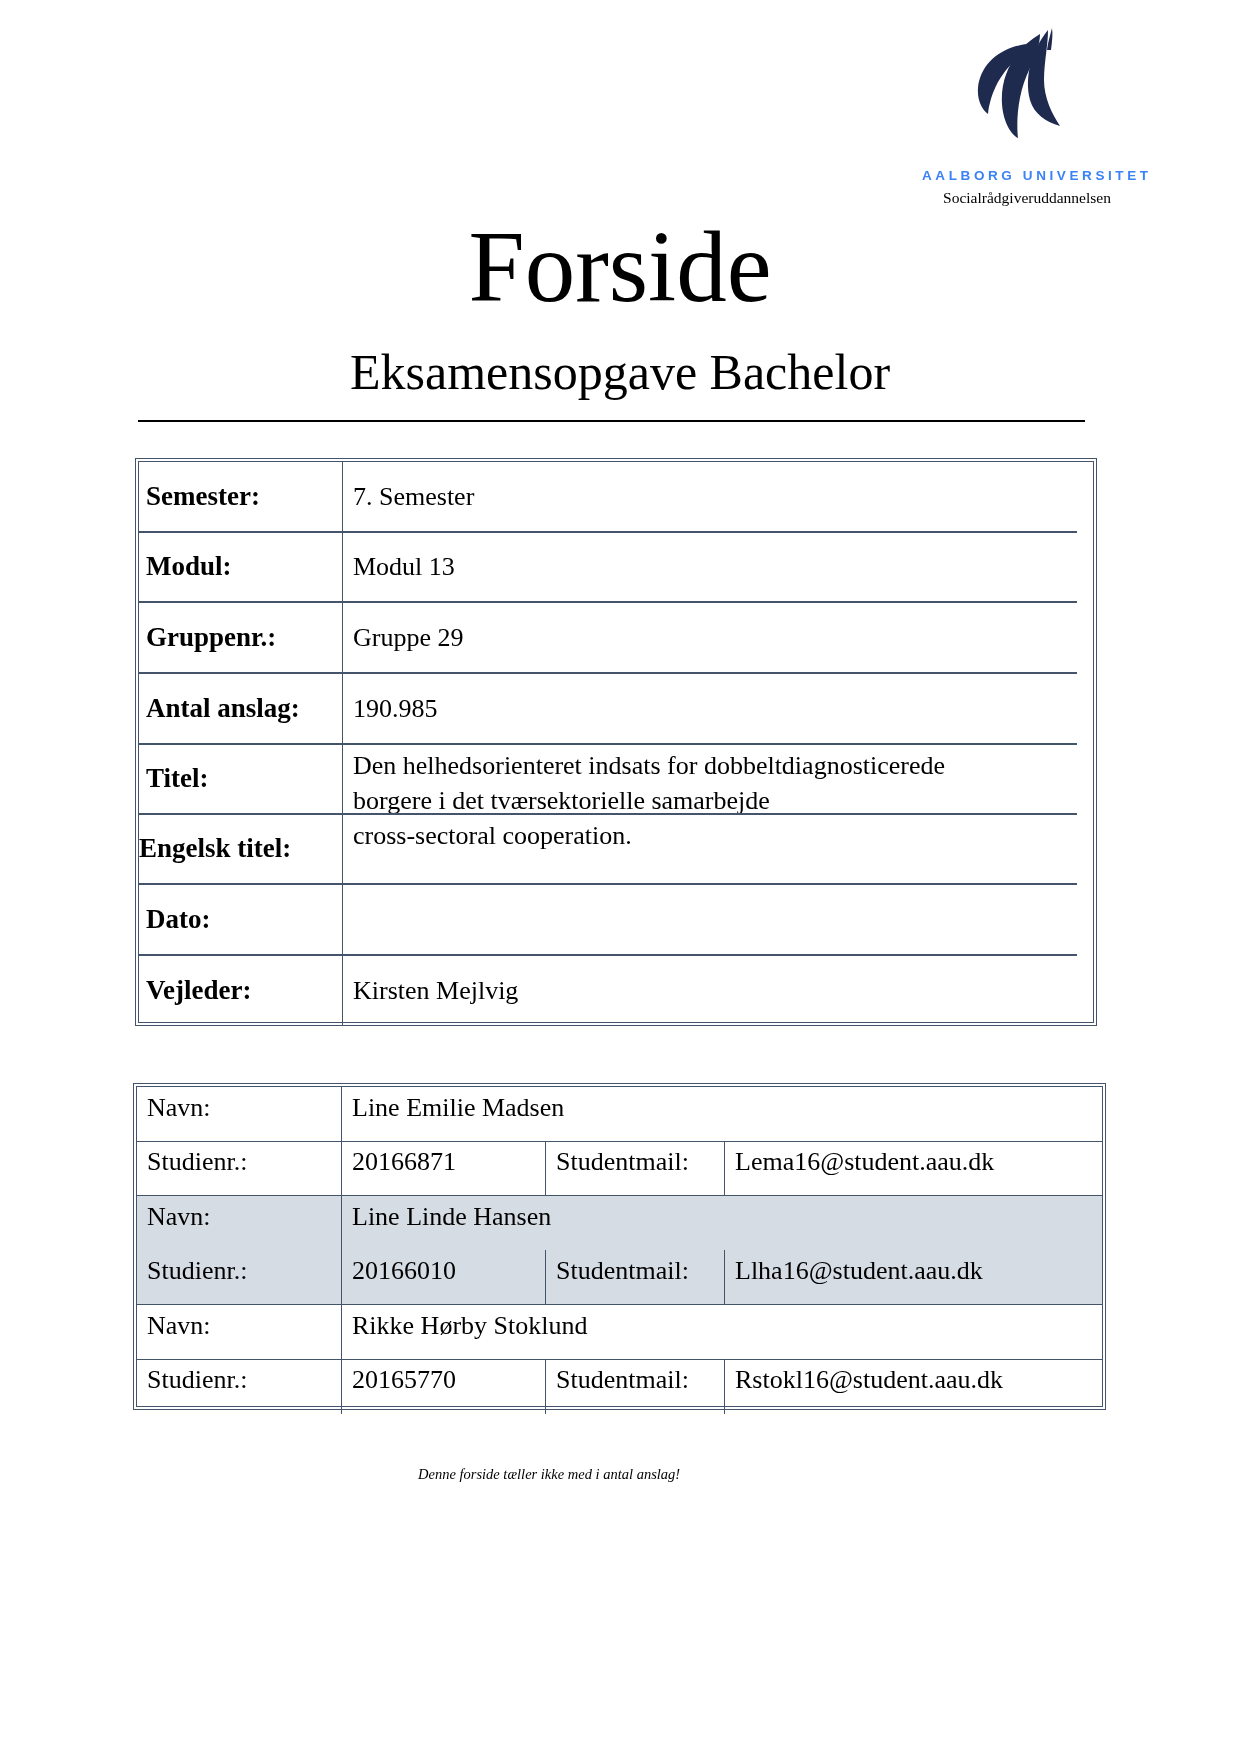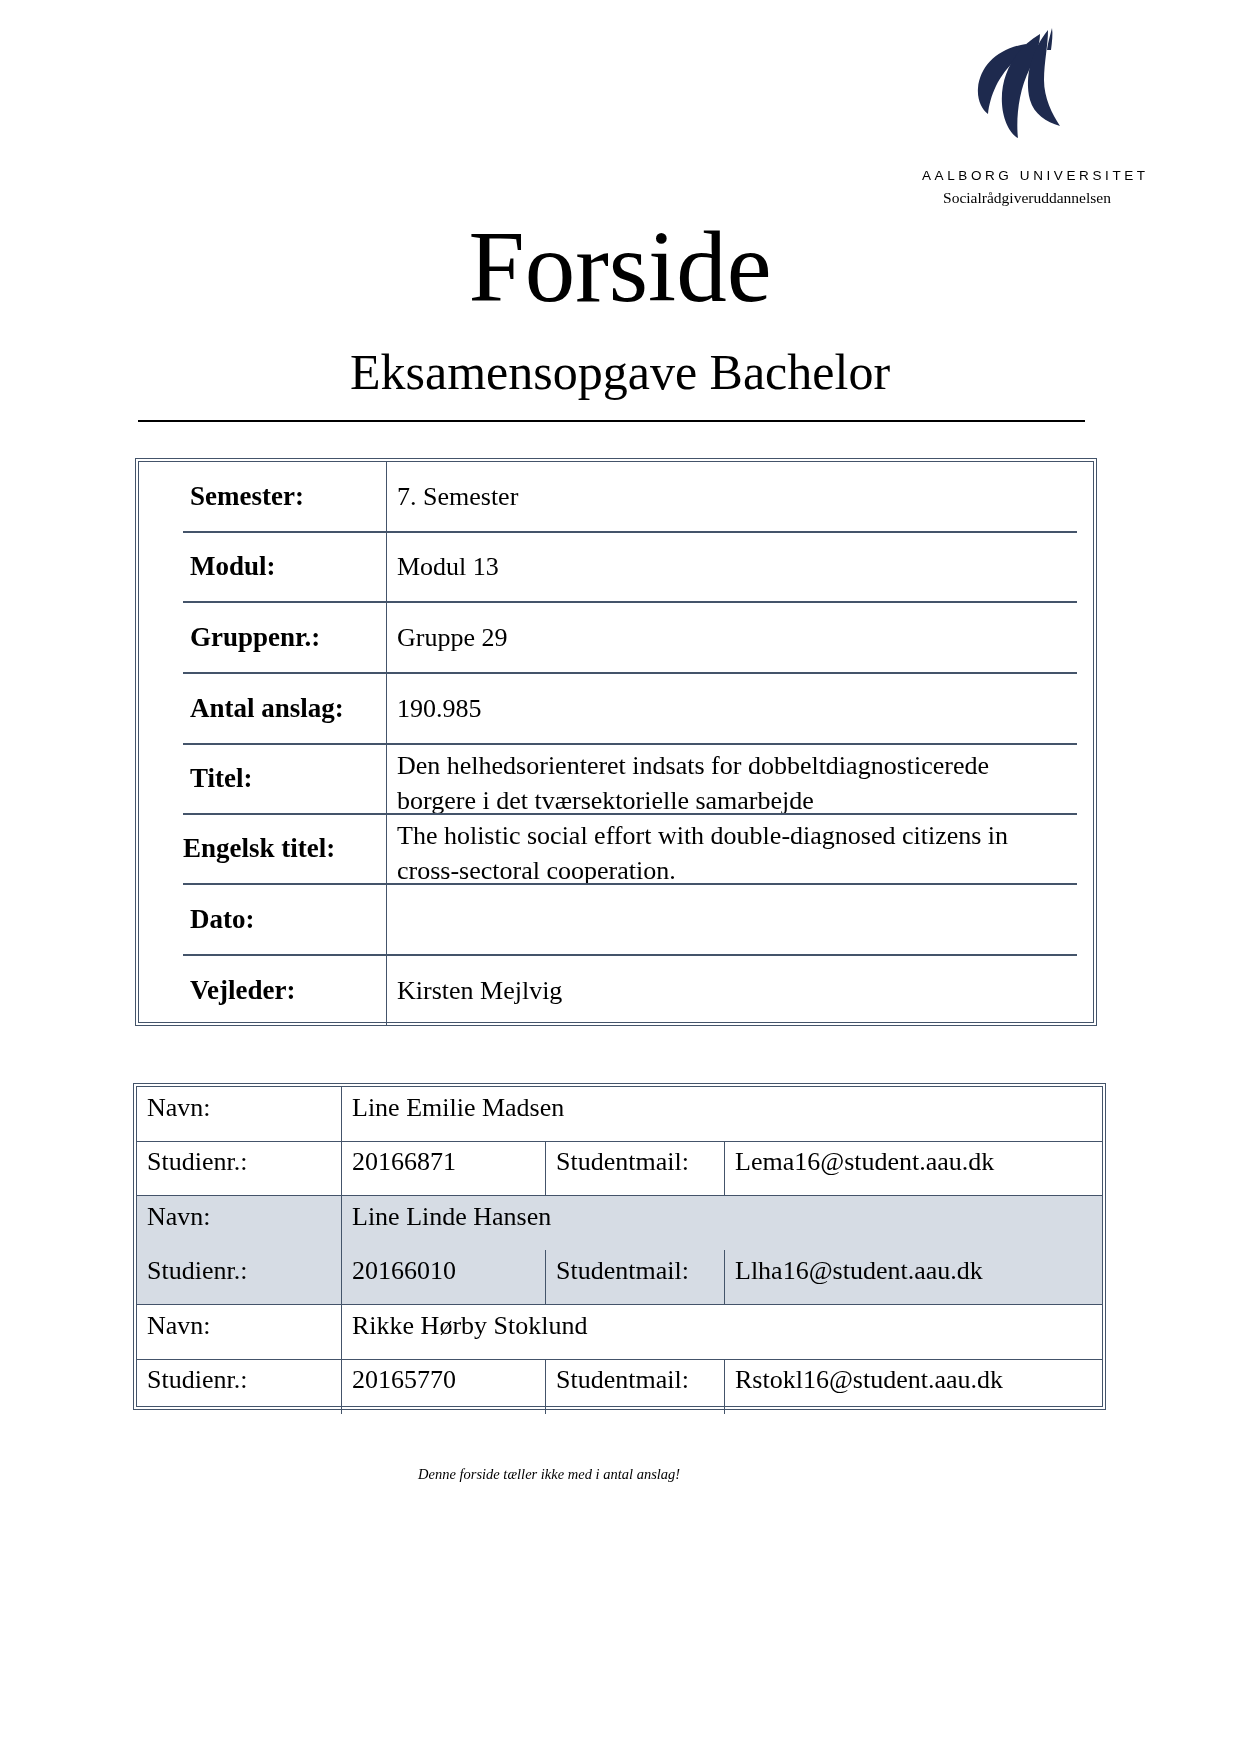--- a/index.html
+++ b/index.html
@@ -7,21 +7,21 @@
     width: 1240px; height: 1754px; position: relative; overflow: hidden;
     font-family: "Liberation Serif", "DejaVu Serif", serif; color: #000;
   }
   .abs { position: absolute; }
 
   
   .logo-mark { left: 968px; top: 26px; width: 120px; height: 118px; }
   .logo-wordmark {
     left: 922px; top: 168px; width: 210px; text-align: center;
     font-family: "Liberation Sans", "DejaVu Sans", sans-serif;
-    font-weight: normal; font-size: 13.5px; letter-spacing: 3.6px; color: #000000;
+    font-weight: bold; font-size: 13.5px; letter-spacing: 3.6px; color: #3b82f6;
     white-space: nowrap;
   }
   .logo-dept {
     left: 922px; top: 189px; width: 210px; text-align: center;
     font-weight: normal; font-size: 15.5px; white-space: nowrap;
   }
 
   
   .title {
     left: 0; width: 1240px; top: 212px; text-align: center;
@@ -33,21 +33,21 @@
   }
   .rule { left: 138px; top: 420px; width: 947px; height: 2px; background: #000; }
 
   
   .info-table {
     left: 135px; top: 458px; width: 962px; height: 568px;
     border: 4px double #44546a; box-sizing: border-box;
   }
   .info-row {
     position: absolute; left: 0; right: 16px; height: 71px;
-    border-bottom: 2px solid #44546a; box-sizing: border-box; margin-left: 44px;
+    border-bottom: 2px solid #44546a; box-sizing: border-box;
   }
   .info-row:last-child { border-bottom: none; }
   .info-label {
     position: absolute; left: 0; top: 0; bottom: 0; width: 204px;
     border-right: 1.5px solid #44546a; box-sizing: border-box;
     font-weight: bold; font-size: 27px; padding-left: 7px;
     display: flex; align-items: center; white-space: nowrap;
   }
   .info-label.tight { padding-left: 0; }
   .info-value {
@@ -128,21 +128,20 @@
       <div>
         <div>Den helhedsorienteret indsats for dobbeltdiagnosticerede</div>
         <div>borgere i det tværsektorielle samarbejde</div>
       </div>
     </div>
   </div>
   <div class="info-row" style="top:352px;">
     <div class="info-label tight">Engelsk titel:</div>
     <div class="info-value multi">
       <div>
-        <div>The holistic social effort with double-diagnosed citizens in</div>
         <div>cross-sectoral cooperation.</div>
       </div>
     </div>
   </div>
   <div class="info-row" style="top:423px;">
     <div class="info-label">Dato:</div>
   </div>
   <div class="info-row" style="top:493px;">
     <div class="info-label">Vejleder:</div>
     <div class="info-value">Kirsten Mejlvig</div>

